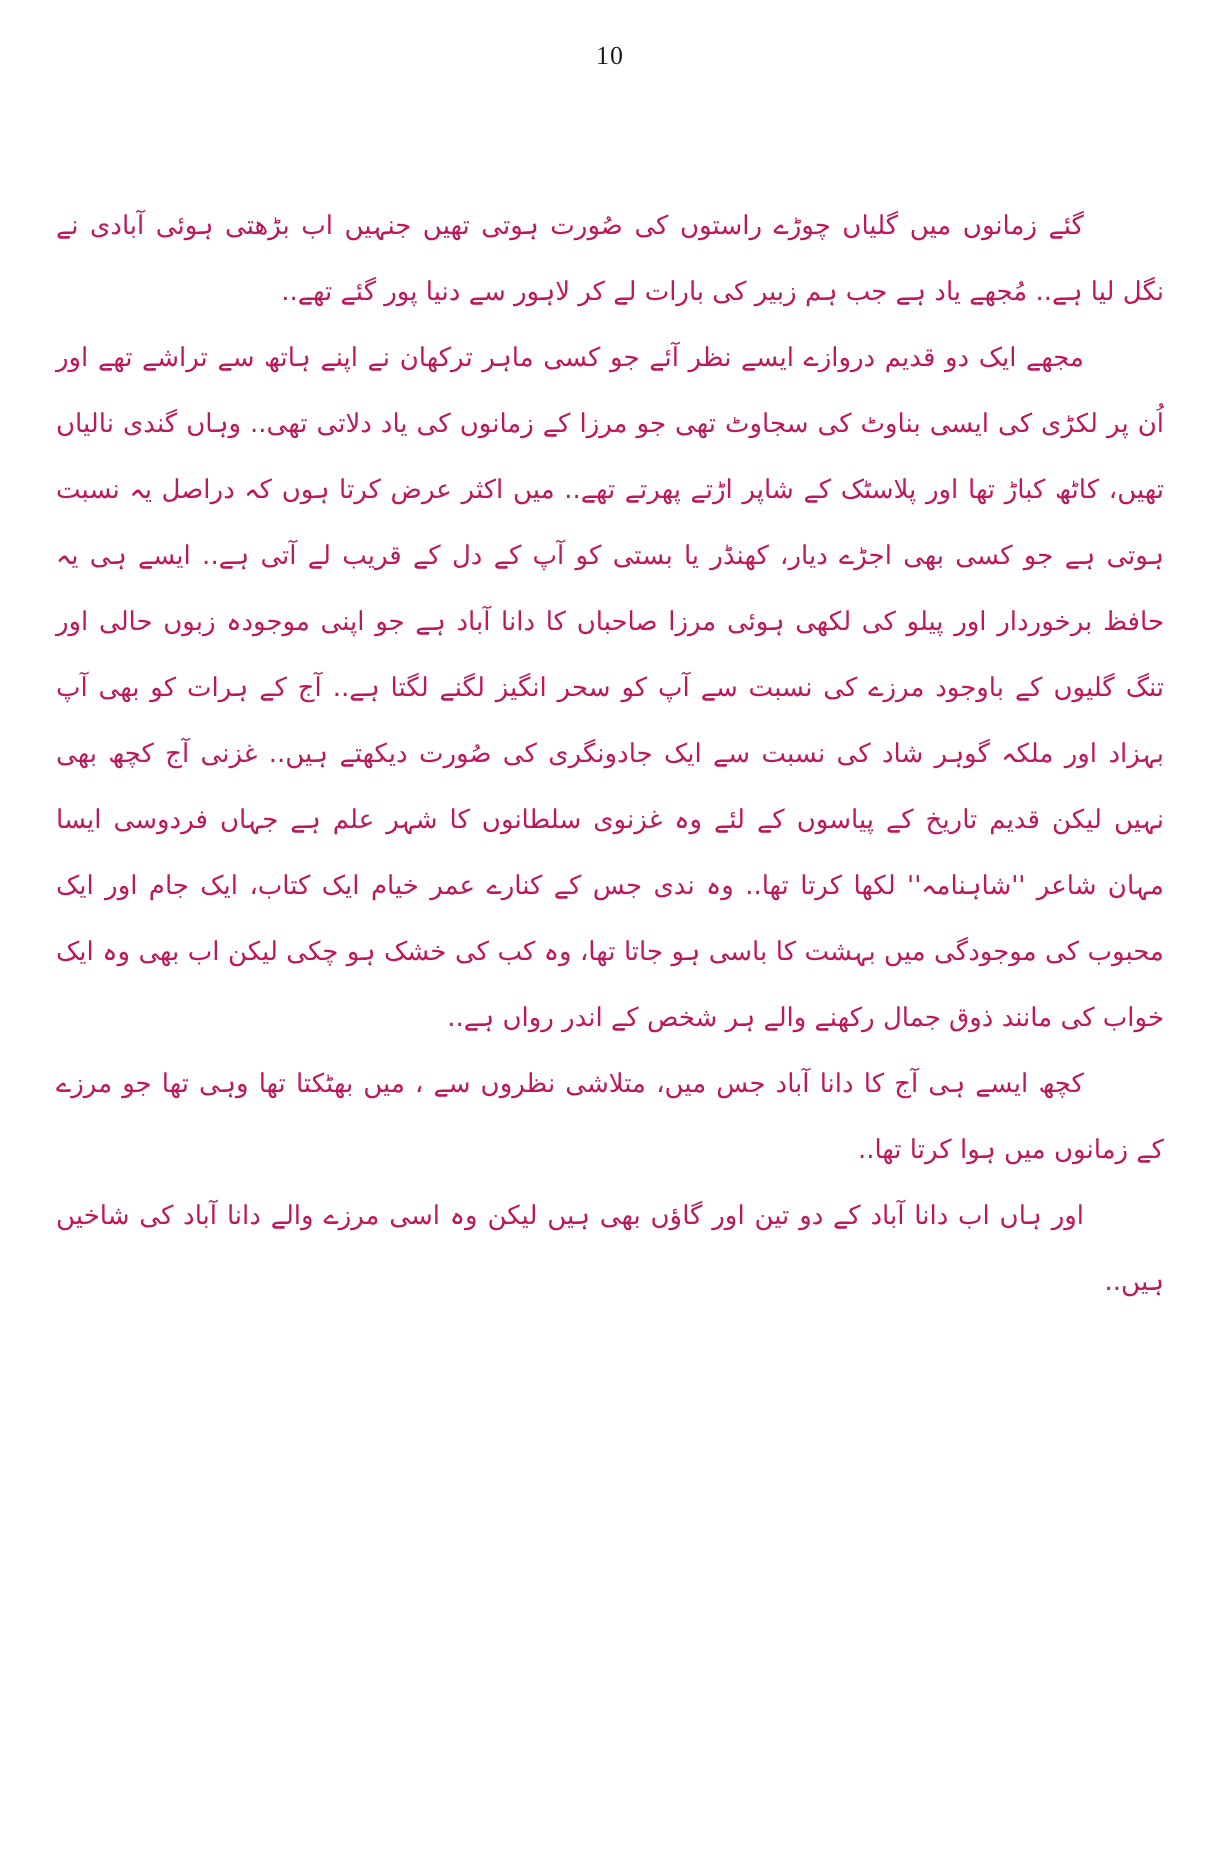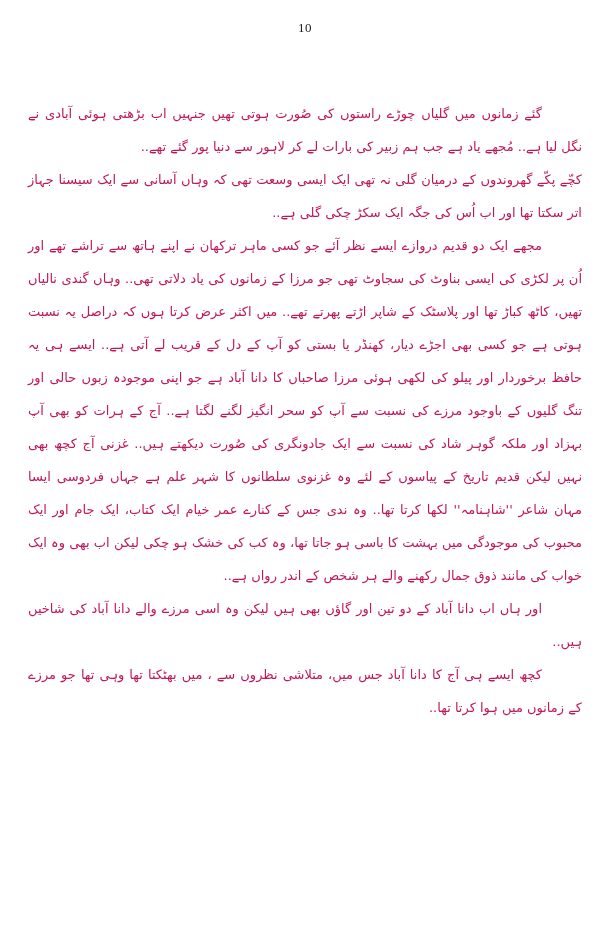--- a/index.html
+++ b/index.html
@@ -50,19 +50,18 @@
 </style>
 </head>
 <body>
 
 <div class="page">
 
   <div class="page-number">10</div>
 
   <div class="content">
     <p>گئے زمانوں میں گلیاں چوڑے راستوں کی صُورت ہوتی تھیں جنہیں اب بڑھتی ہوئی آبادی نے نگل لیا ہے.. مُجھے یاد ہے جب ہم زبیر کی بارات لے کر لاہور سے دنیا پور گئے تھے..</p>
-    <p class="no-indent">کچّے پکّے گھروندوں کے درمیان گلی نہ تھی ایک ایسی وسعت تھی کہ وہاں آسانی سے ایک سیسنا جہاز اتر سکتا تھا اور اب اُس کی جگہ ایک سکڑ چکی گلی ہے..</p>
     <p>مجھے ایک دو قدیم دروازے ایسے نظر آئے جو کسی ماہر ترکھان نے اپنے ہاتھ سے تراشے تھے اور اُن پر لکڑی کی ایسی بناوٹ کی سجاوٹ تھی جو مرزا کے زمانوں کی یاد دلاتی تھی.. وہاں گندی نالیاں تھیں، کاٹھ کباڑ تھا اور پلاسٹک کے شاپر اڑتے پھرتے تھے.. میں اکثر عرض کرتا ہوں کہ دراصل یہ نسبت ہوتی ہے جو کسی بھی اجڑے دیار، کھنڈر یا بستی کو آپ کے دل کے قریب لے آتی ہے.. ایسے ہی یہ حافظ برخوردار اور پیلو کی لکھی ہوئی مرزا صاحباں کا دانا آباد ہے جو اپنی موجودہ زبوں حالی اور تنگ گلیوں کے باوجود مرزے کی نسبت سے آپ کو سحر انگیز لگنے لگتا ہے.. آج کے ہرات کو بھی آپ بہزاد اور ملکہ گوہر شاد کی نسبت سے ایک جادونگری کی صُورت دیکھتے ہیں.. غزنی آج کچھ بھی نہیں لیکن قدیم تاریخ کے پیاسوں کے لئے وہ غزنوی سلطانوں کا شہر علم ہے جہاں فردوسی ایسا مہان شاعر ''شاہنامہ'' لکھا کرتا تھا.. وہ ندی جس کے کنارے عمر خیام ایک کتاب، ایک جام اور ایک محبوب کی موجودگی میں بہشت کا باسی ہو جاتا تھا، وہ کب کی خشک ہو چکی لیکن اب بھی وہ ایک خواب کی مانند ذوق جمال رکھنے والے ہر شخص کے اندر رواں ہے..</p>
+    <p>کچھ ایسے ہی آج کا دانا آباد جس میں، متلاشی نظروں سے ، میں بھٹکتا تھا وہی تھا جو مرزے کے زمانوں میں ہوا کرتا تھا..</p>
     <p>اور ہاں اب دانا آباد کے دو تین اور گاؤں بھی ہیں لیکن وہ اسی مرزے والے دانا آباد کی شاخیں ہیں..</p>
-    <p>کچھ ایسے ہی آج کا دانا آباد جس میں، متلاشی نظروں سے ، میں بھٹکتا تھا وہی تھا جو مرزے کے زمانوں میں ہوا کرتا تھا..</p>
   </div>
 
 </div>
 
 </body></html>

